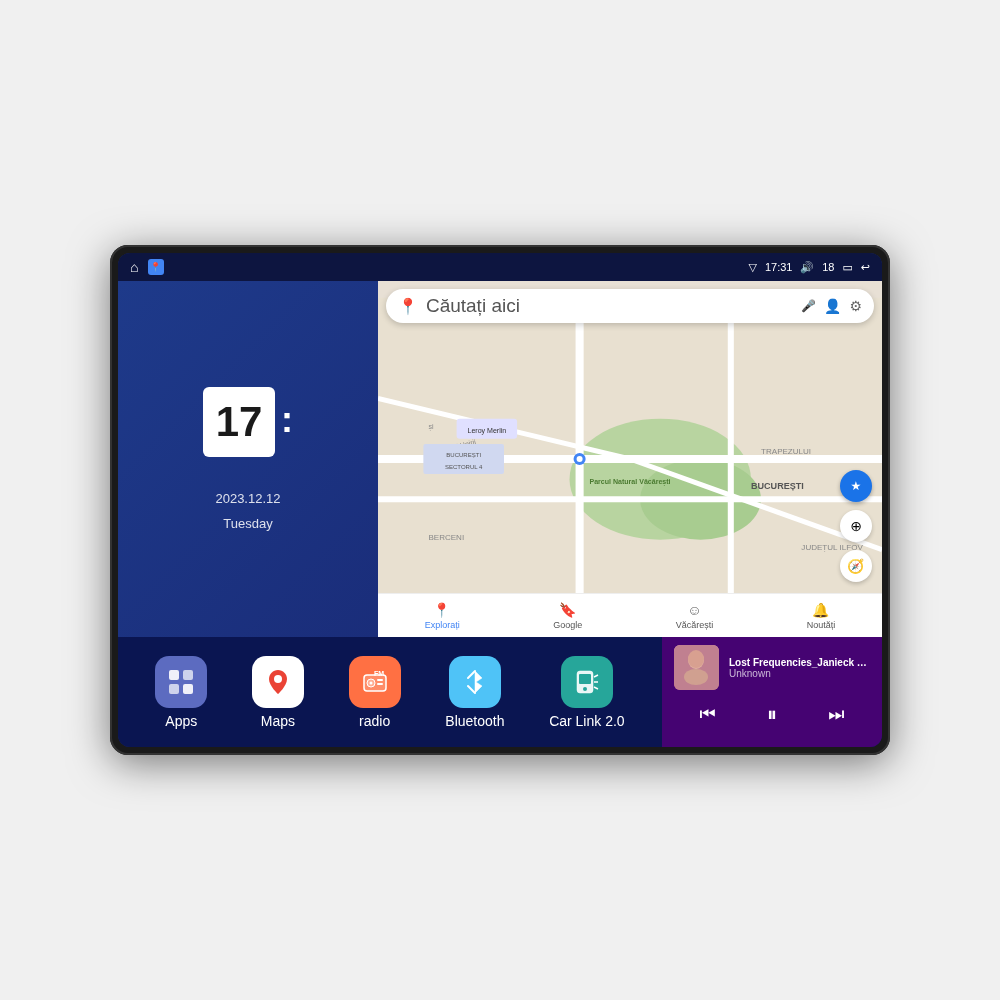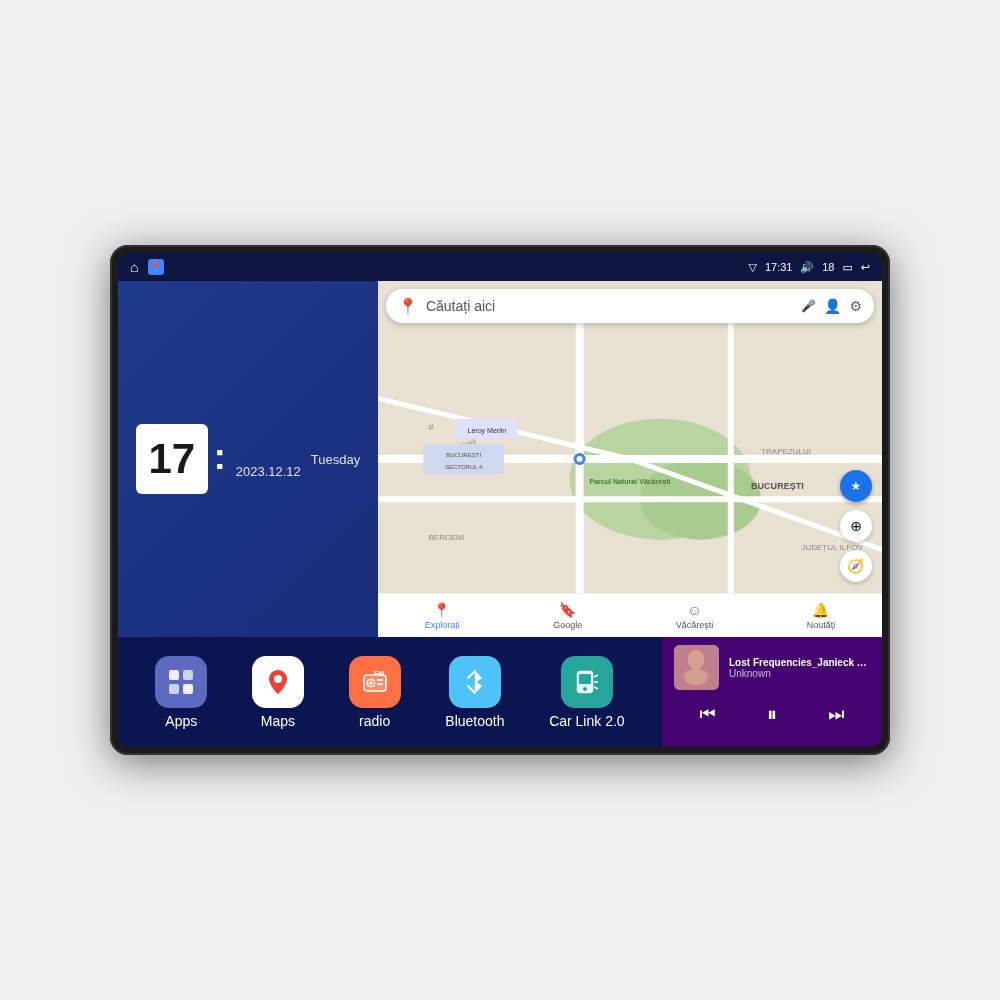--- a/index.html
+++ b/index.html
@@ -78,21 +78,21 @@
     .top-section {
       flex: 1;
       display: flex;
     }
 
     
     .clock-panel {
       width: 260px;
       background: linear-gradient(135deg, #1e3a8a, #1a2d7a);
       display: flex;
-      flex-direction: row;
+      flex-direction: column;
       align-items: center;
       justify-content: center;
       padding: 20px;
       gap: 10px;
     }
 
     .clock-display {
       display: flex;
       align-items: center;
       gap: 6px;
@@ -161,21 +161,21 @@
       box-shadow: 0 2px 6px rgba(0,0,0,0.2);
       z-index: 10;
     }
 
     .map-pin-icon {
       font-size: 14px;
     }
 
     .map-search-text {
       flex: 1;
-      font-size: 14px;
+      font-size: 19px;
       color: #555;
     }
 
     .map-search-icons {
       display: flex;
       gap: 8px;
       align-items: center;
       font-size: 12px;
       color: #666;
     }

